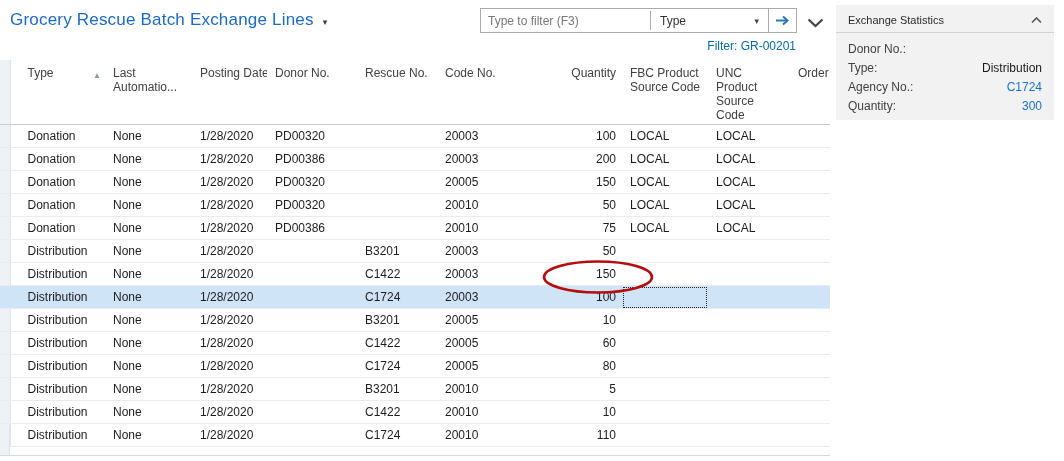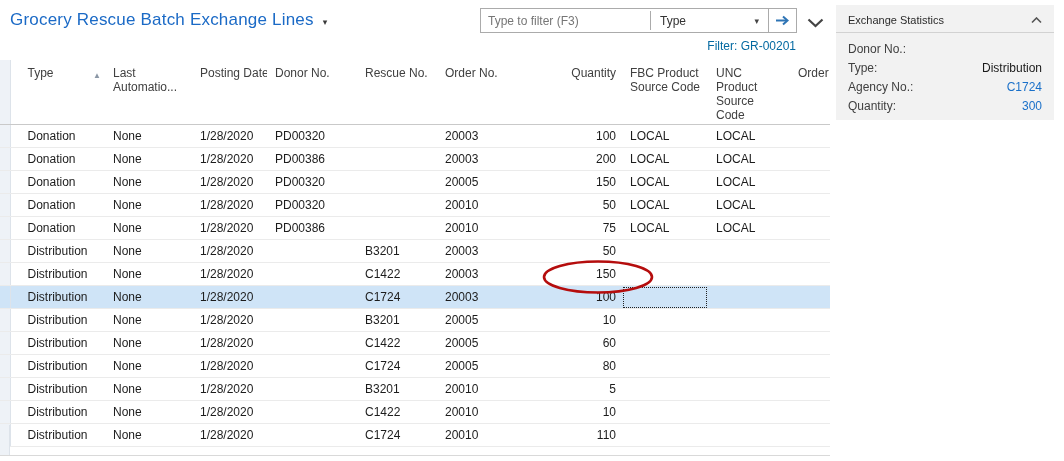--- a/index.html
+++ b/index.html
@@ -113,21 +113,21 @@
           <col style="width: 40px;">
         </colgroup>
         <thead>
           <tr>
             <th class="gutter"></th>
             <th class="nw c-type"><span class="sort-arrow">▲</span><span>Type</span></th>
             <th><span>Last Automatio...</span></th>
             <th class="nw"><span>Posting Date</span></th>
             <th class="nw"><span>Donor No.</span></th>
             <th class="nw"><span>Rescue No.</span></th>
-            <th class="nw"><span>Order No.</span></th>
+            <th class="nw"><span>Code No.</span></th>
             <th class="nw num"><span>Quantity</span></th>
             <th><span>FBC Product Source Code</span></th>
             <th><span>UNC Product Source Code</span></th>
             <th class="nw"><span>Order</span></th>
           </tr>
         </thead>
         <tbody>
           <tr>
             <td class="gutter"></td>
             <td class="c-type">Donation</td>

